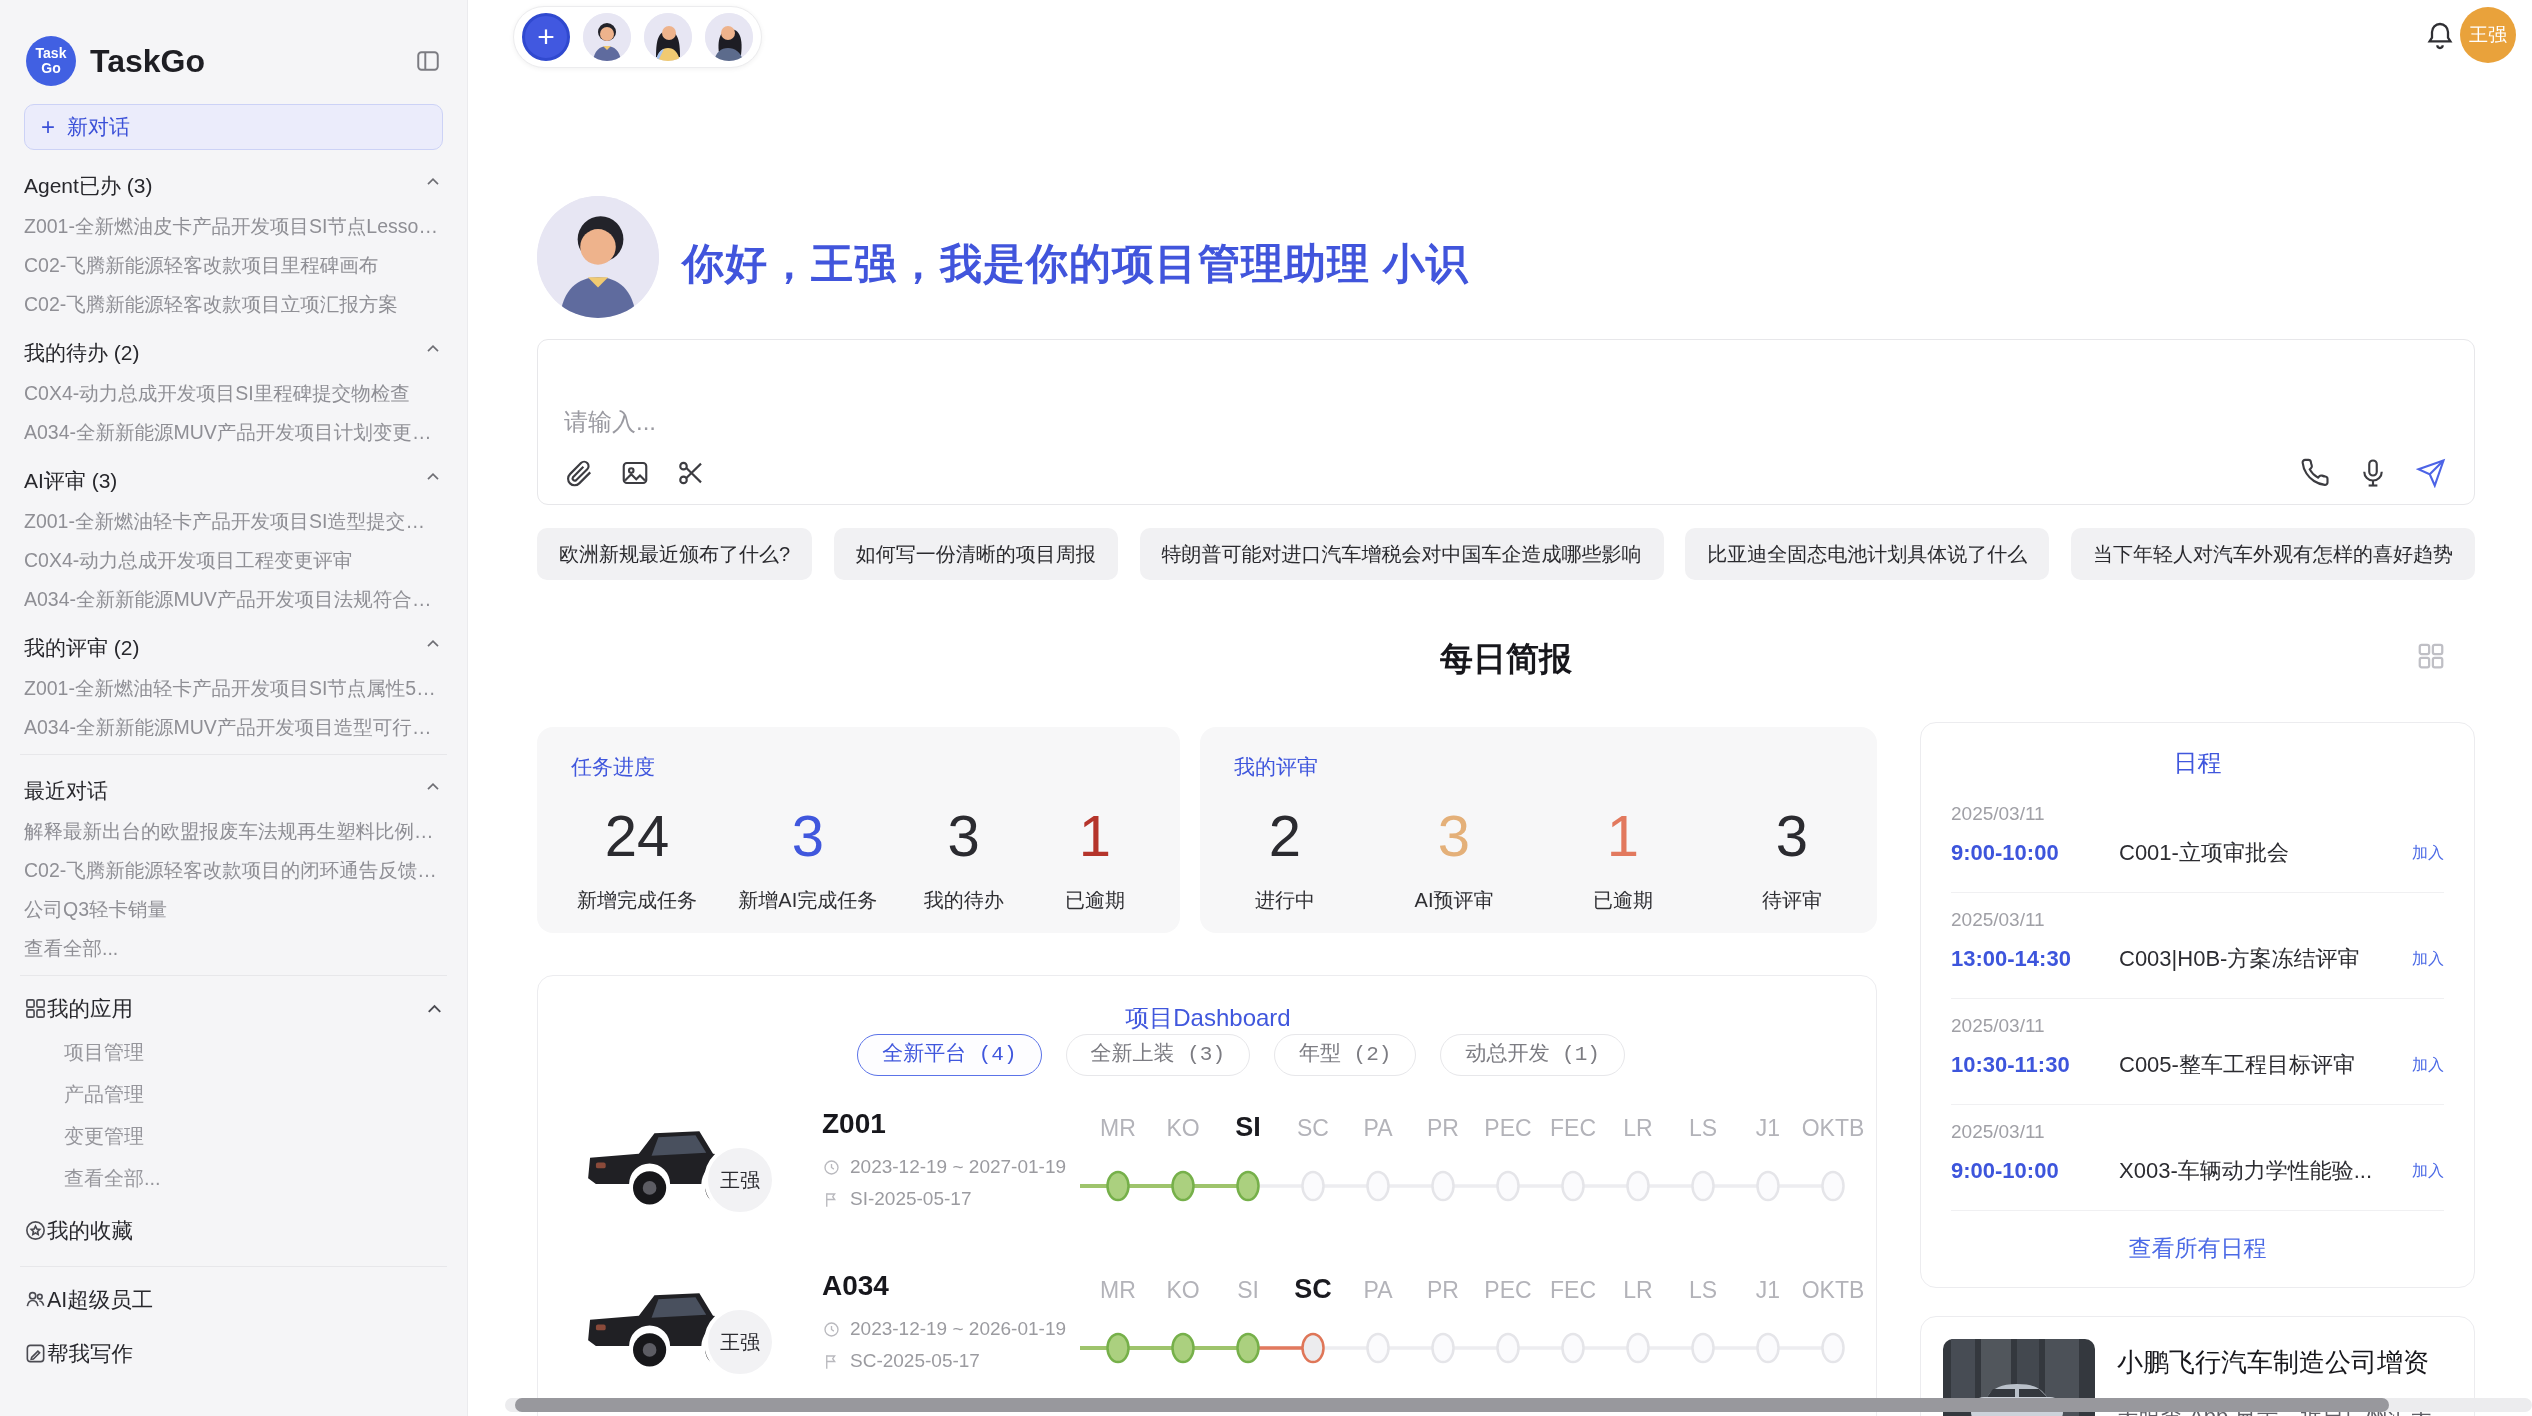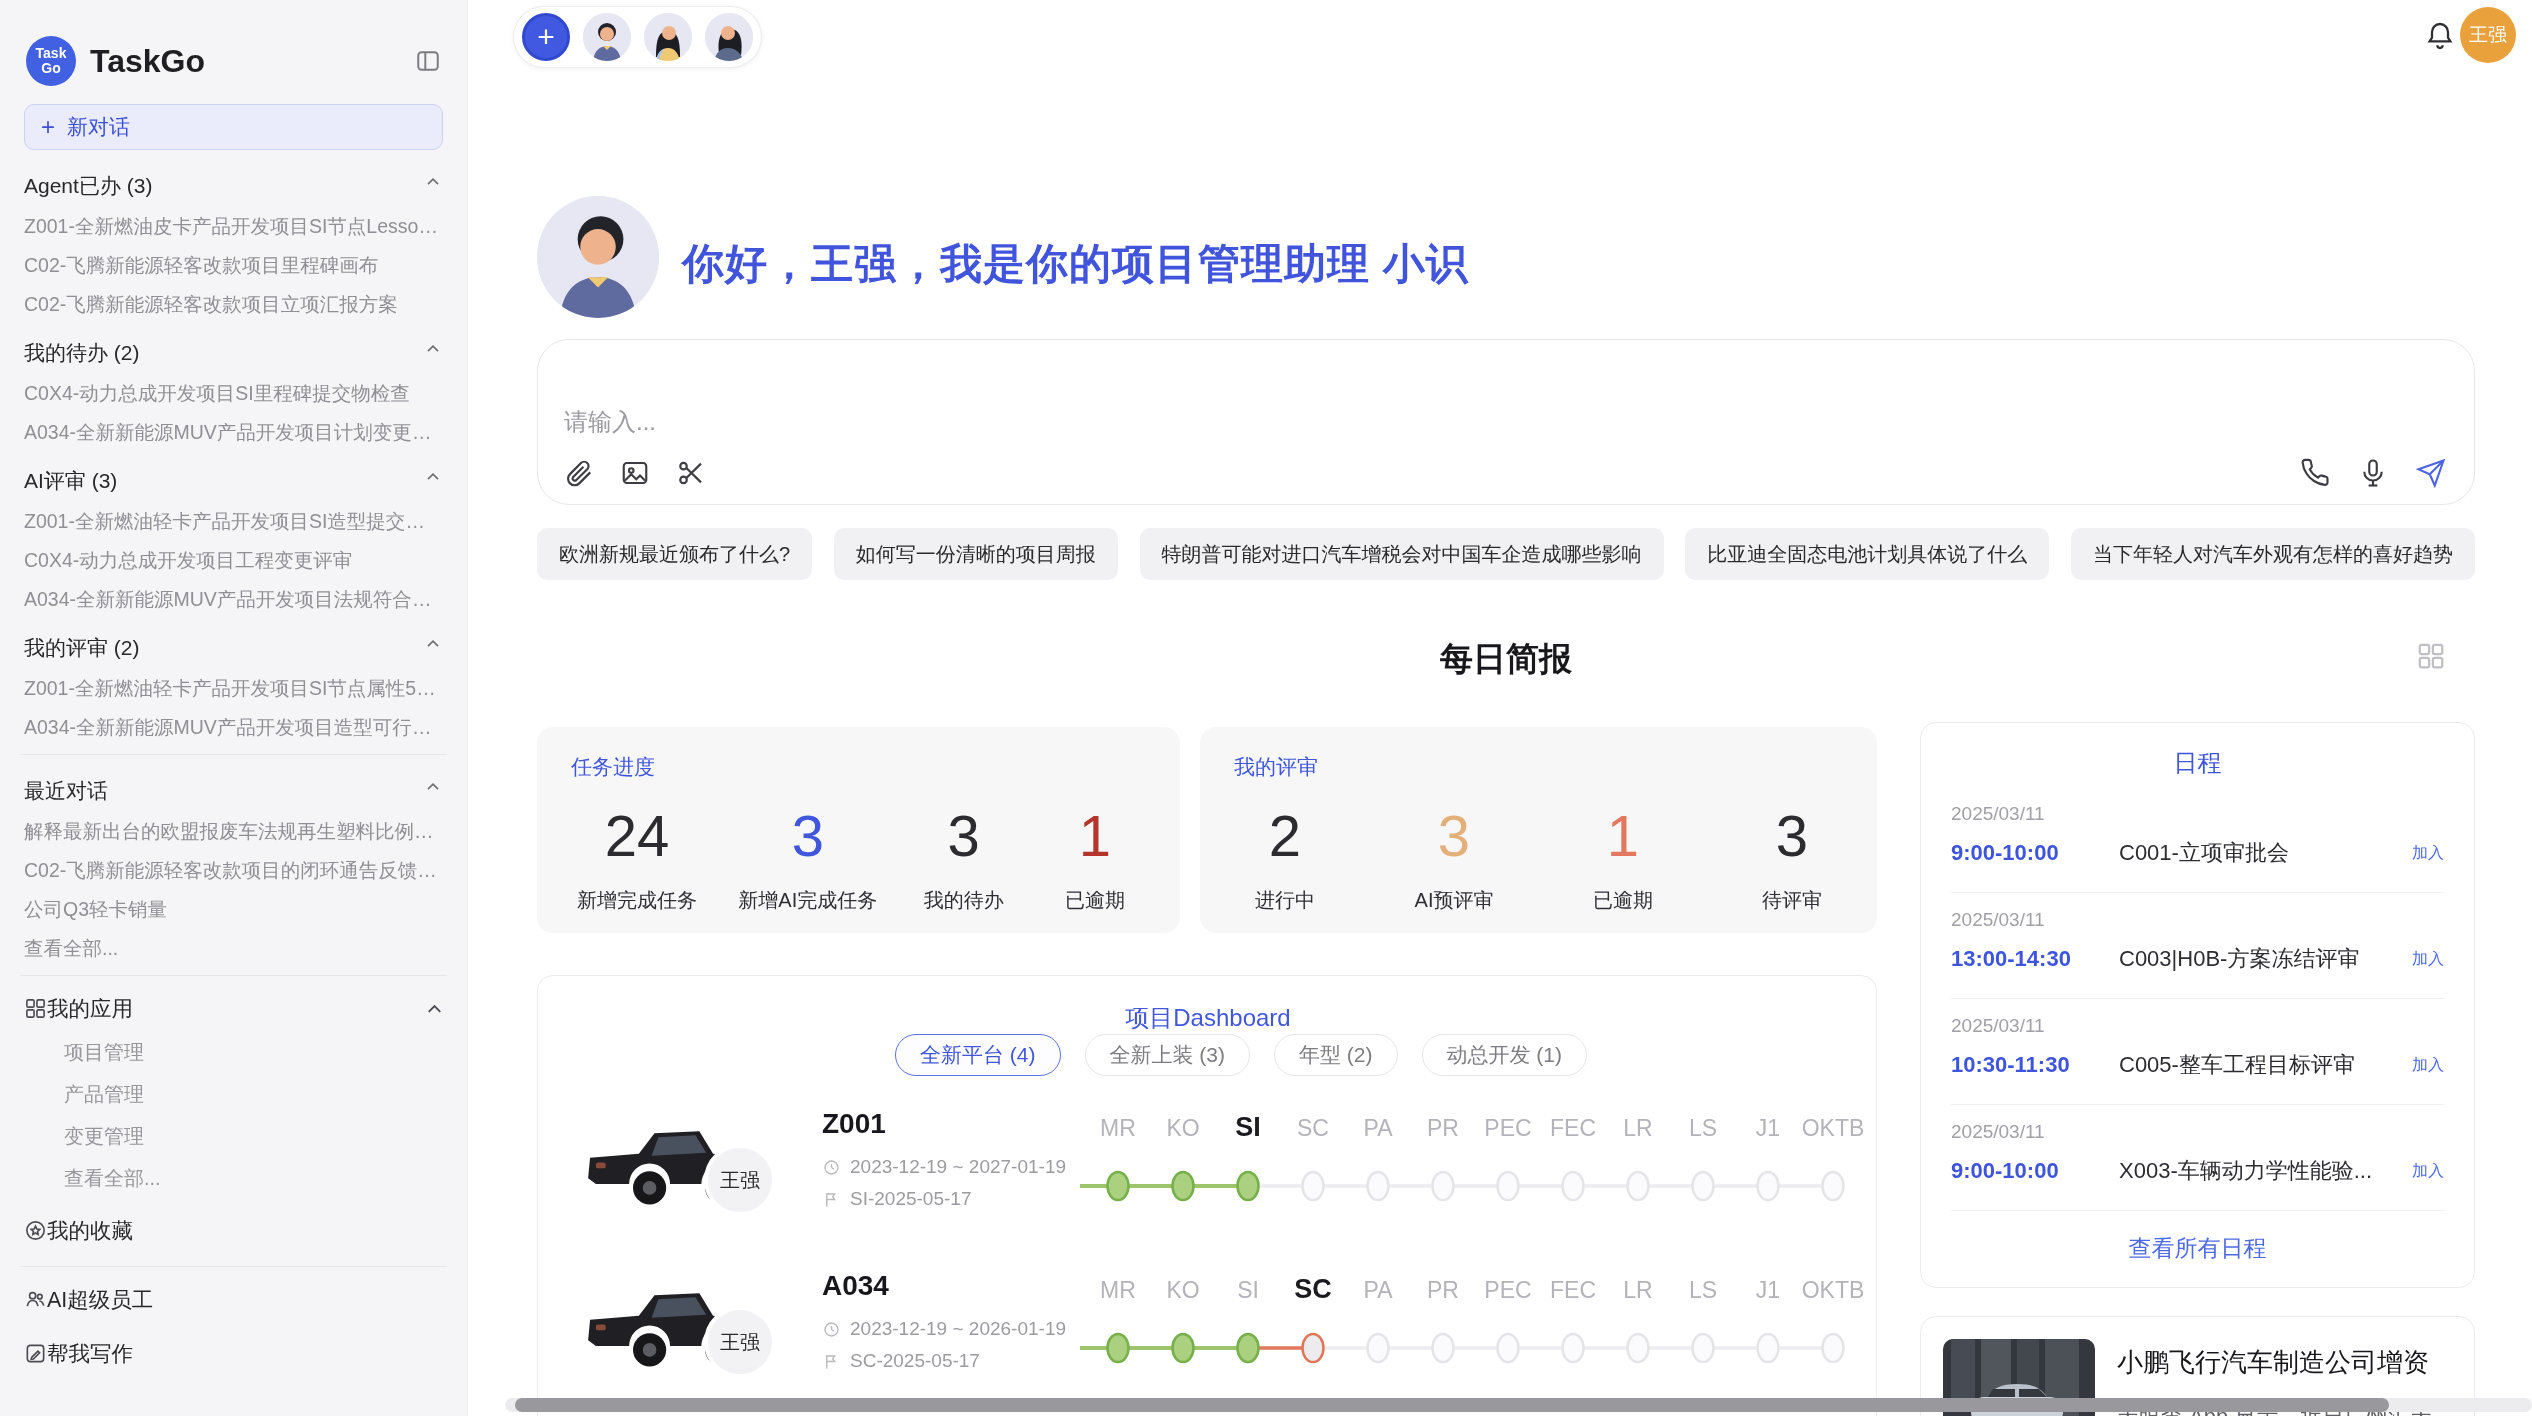--- a/index.html
+++ b/index.html
@@ -42,21 +42,21 @@
     background:#e9a23b; color:#fff; font-size:19px; display:flex; align-items:center; justify-content:center; cursor:pointer; }
 
   
   .greet-avatar { position:absolute; left:537px; top:196px; width:122px; height:122px;
     border-radius:50%; background:#e7e6f3; overflow:hidden; }
   .greet-text { position:absolute; left:682px; top:236px; font-size:42px; font-weight:bold;
     color:#4155dc; letter-spacing:1px; }
 
   
   .composer { position:absolute; left:537px; top:339px; width:1938px; height:166px;
-    border:1px solid #e7e7ea; border-radius:32px; background:#fff; cursor:text; }
+    border:1px solid #e7e7ea; border-radius:11px; background:#fff; cursor:text; }
   .composer .ph { position:absolute; left:26px; top:66px; font-size:24px; color:#9a9aa1; }
   .c-icons-l { position:absolute; left:26px; bottom:16px; display:flex; gap:26px; }
   .c-icons-r { position:absolute; right:28px; bottom:16px; display:flex; gap:28px; align-items:center; }
   .cicon { width:30px; height:30px; color:#3c3c41; cursor:pointer; }
   .cicon.blue { color:#4c63e6; }
 
   
   .chips { position:absolute; left:537px; top:528px; width:1938px; display:flex; justify-content:space-between; }
   .chip { height:52px; line-height:52px; background:#f1f1f3; border-radius:10px;
     font-size:20px; color:#2a2a2e; padding:0 22px; white-space:nowrap; cursor:pointer; }
@@ -74,21 +74,21 @@
   .stat .v { font-size:58px; line-height:62px; font-weight:500; font-stretch:condensed; }
   .stat .l { font-size:20px; color:#2f2f33; margin-top:20px; }
 
   
   .dash-card { position:absolute; left:537px; top:975px; width:1340px; height:560px;
     background:#fff; border:1px solid #ececef; border-radius:16px; overflow:hidden; }
   .dash-head { display:flex; align-items:center; padding:26px 30px 10px 32px;flex-direction:column; }
   .dash-title { font-size:24px; color:#4057dd; }
   .filters { display:flex; gap:24px; margin-left:66px; }
   .fpill { height:42px; line-height:40px; border-radius:21px; padding:0 24px; font-size:21px;
-    background:#fff; border:1.5px solid #e7e7ea; color:#7c7c82; white-space:nowrap; cursor:pointer; }
+    background:#fff; border:1.5px solid #e7e7ea; color:#7c7c82; white-space:nowrap; cursor:pointer;font-family:Liberation Mono, monospace; }
   .fpill.active { border-color:#5b73e8; color:#4057dd; background:#fdfdff; }
   .proj-row { position:relative; display:flex; align-items:flex-start; padding:16px 26px 10px 38px; }
   .car-wrap { position:relative; width:210px; flex:none; }
   .owner { position:absolute; left:128px; top:42px; width:72px; height:72px; border-radius:50%;
     background:#f2f2f4; border:4px solid #fff; display:flex; align-items:center; justify-content:center;
     font-size:20px; color:#2b2b30; }
   .proj-info { width:290px; padding-left:36px; flex:none; }
   .p-code { font-size:28px; font-weight:bold; color:#17171c; margin:6px 0 16px; }
   .p-meta { display:flex; align-items:center; gap:9px; color:#9b9ba0; font-size:19px; margin-top:10px; }
   .p-meta svg { width:19px; height:19px; color:#b9b9be; flex:none; }

